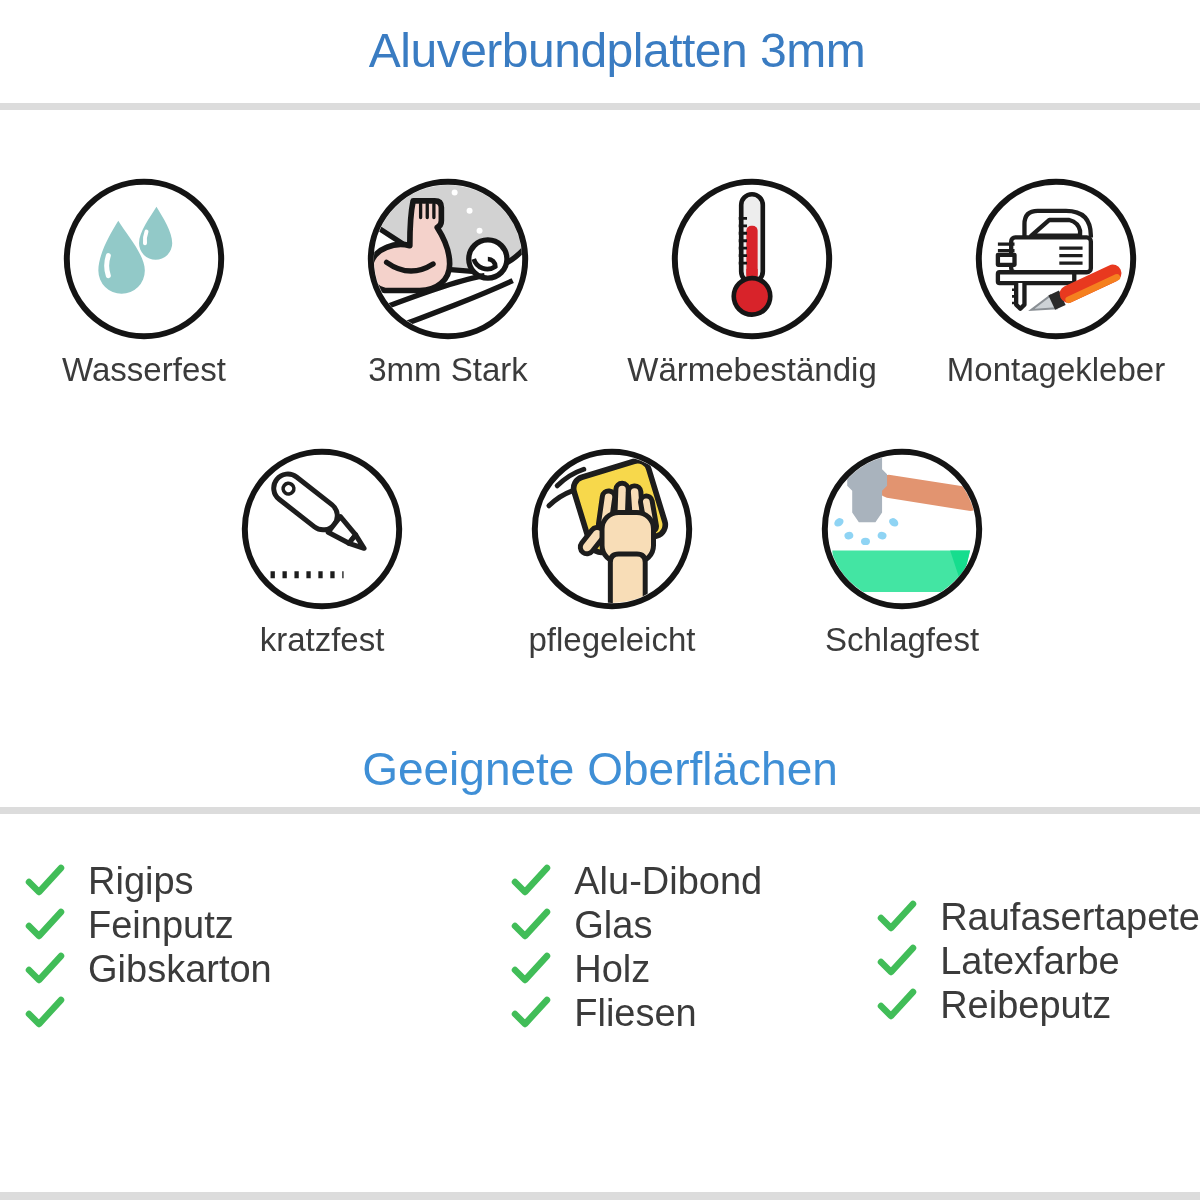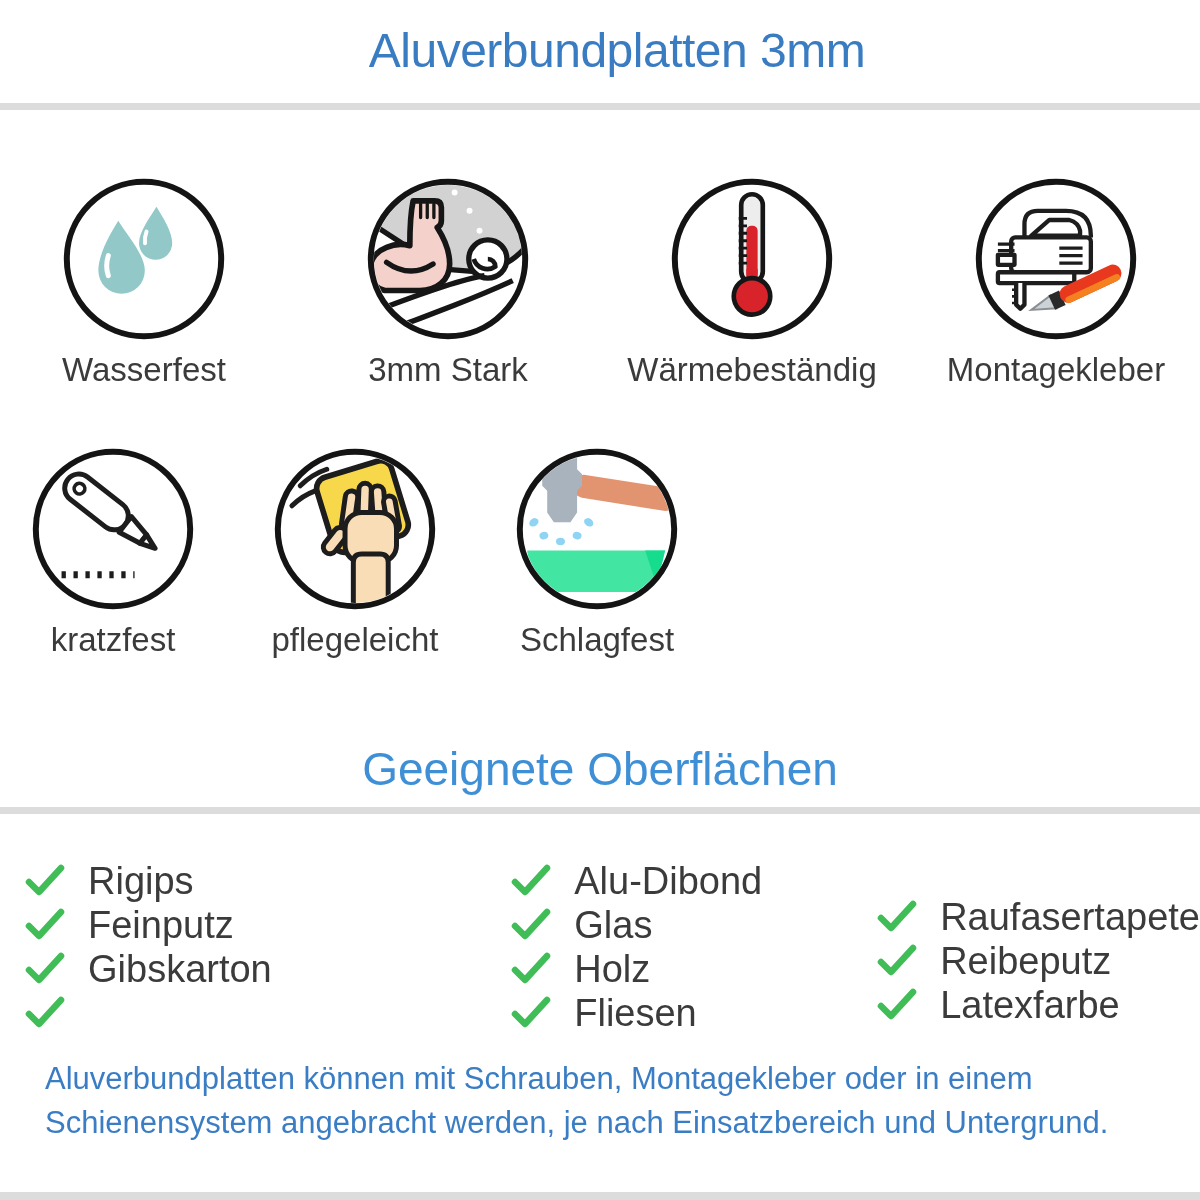--- a/index.html
+++ b/index.html
@@ -32,21 +32,22 @@
     display:flex;
     align-items:flex-start;
   }
   .row1{
     margin-top:66px;
     padding:0 55px;
     justify-content:space-between;
   }
   .row2{
     margin-top:56px;
-    gap:64px;
+    justify-content:center;
+    gap:112px;
     margin-left:24px;
   }
   .feature{
     width:178px;
     display:flex;
     flex-direction:column;
     align-items:center;
   }
   .icon-wrap{width:166px;height:166px;display:block;}
   .icon-wrap svg{width:166px;height:166px;display:block;}
@@ -324,30 +325,26 @@
       <div class="sub-item">
         <svg class="check" viewBox="0 0 40 34">
             <polyline points="4,18 14,28 36,4" fill="none" stroke="#41bd58" stroke-width="6.5" stroke-linecap="round" stroke-linejoin="round"></polyline>
           </svg>
         <span>Raufasertapete</span>
       </div>
       <div class="sub-item">
         <svg class="check" viewBox="0 0 40 34">
             <polyline points="4,18 14,28 36,4" fill="none" stroke="#41bd58" stroke-width="6.5" stroke-linecap="round" stroke-linejoin="round"></polyline>
           </svg>
+        <span>Latexfarbe</span>
+      </div>
+      <div class="sub-item">
+        <svg class="check" viewBox="0 0 40 34">
+            <polyline points="4,18 14,28 36,4" fill="none" stroke="#41bd58" stroke-width="6.5" stroke-linecap="round" stroke-linejoin="round"></polyline>
+          </svg>
         <span>Reibeputz</span>
       </div>
-      <div class="sub-item">
-        <svg class="check" viewBox="0 0 40 34">
-            <polyline points="4,18 14,28 36,4" fill="none" stroke="#41bd58" stroke-width="6.5" stroke-linecap="round" stroke-linejoin="round"></polyline>
-          </svg>
-        <span>Latexfarbe</span>
-      </div>
     </div>
   </div>
 
-  <div class="note">
-    <div>Aluverbundplatten können mit Schrauben, Montagekleber oder in einem</div>
-    <div>Schienensystem angebracht werden, je nach Einsatzbereich und Untergrund.</div>
-  </div>
 
   <div class="divider bottom"></div>
 </div>
 
 </body></html>

